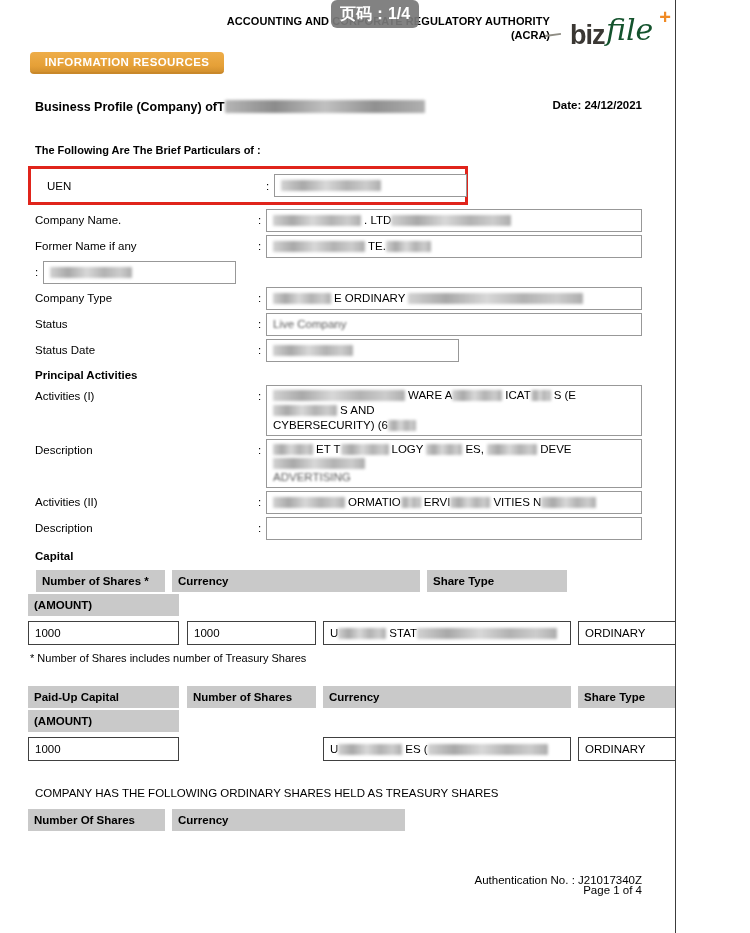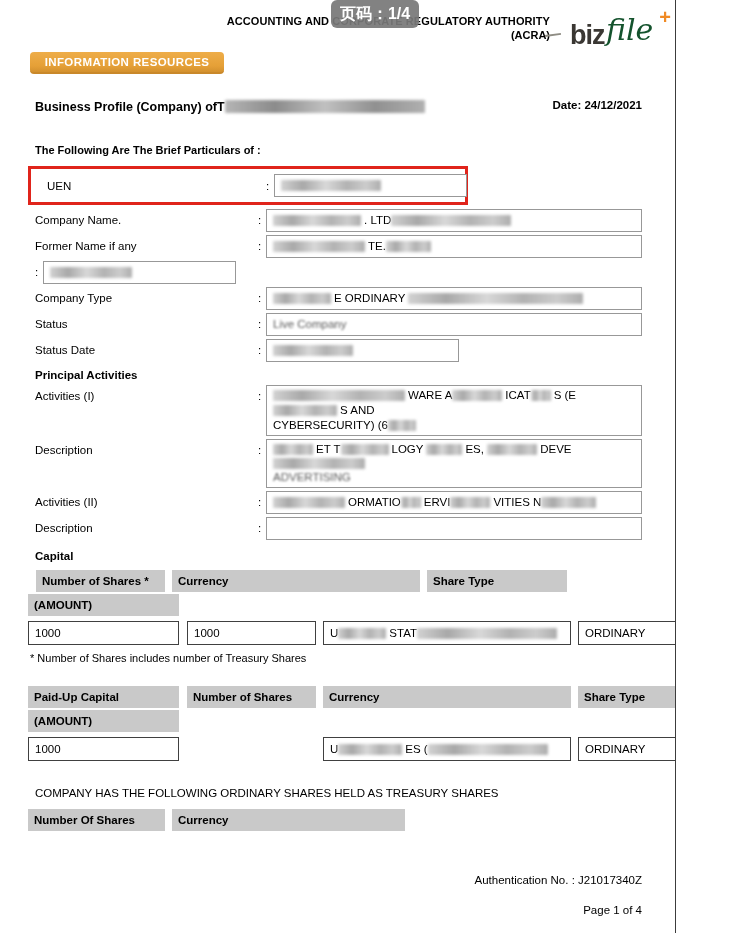--- a/index.html
+++ b/index.html
@@ -91,21 +91,21 @@
     display:flex; flex-wrap:wrap; align-items:center; align-content:center; line-height:16px;
   }
   .footnote { margin:7px 0 0 30px; font-size:11px; }
   .treasury-h { margin:26px 33px 0 35px; font-size:11.5px; }
   .t-table { margin:10px 0 0 28px; }
   .ta { width:137px; flex:none; }
   .tb { width:233px; flex:none; margin-left:7px; }
 
   
   .auth-no { position:absolute; right:33px; top:874px; font-size:11.5px; }
-  .page-no { position:absolute; right:33px; top:904px; font-size:11.5px; }
+  .page-no { position:absolute; right:33px; top:884px; font-size:11.5px; }
 </style>
 </head>
 <body>
 
 <div class="page">
 
   <div class="hdr-zone">
     <div class="page-badge">页码：1/4</div>
     <div class="acra-lines">
       <div class="acra-l1">ACCOUNTING AND CORPORATE REGULATORY AUTHORITY</div>

